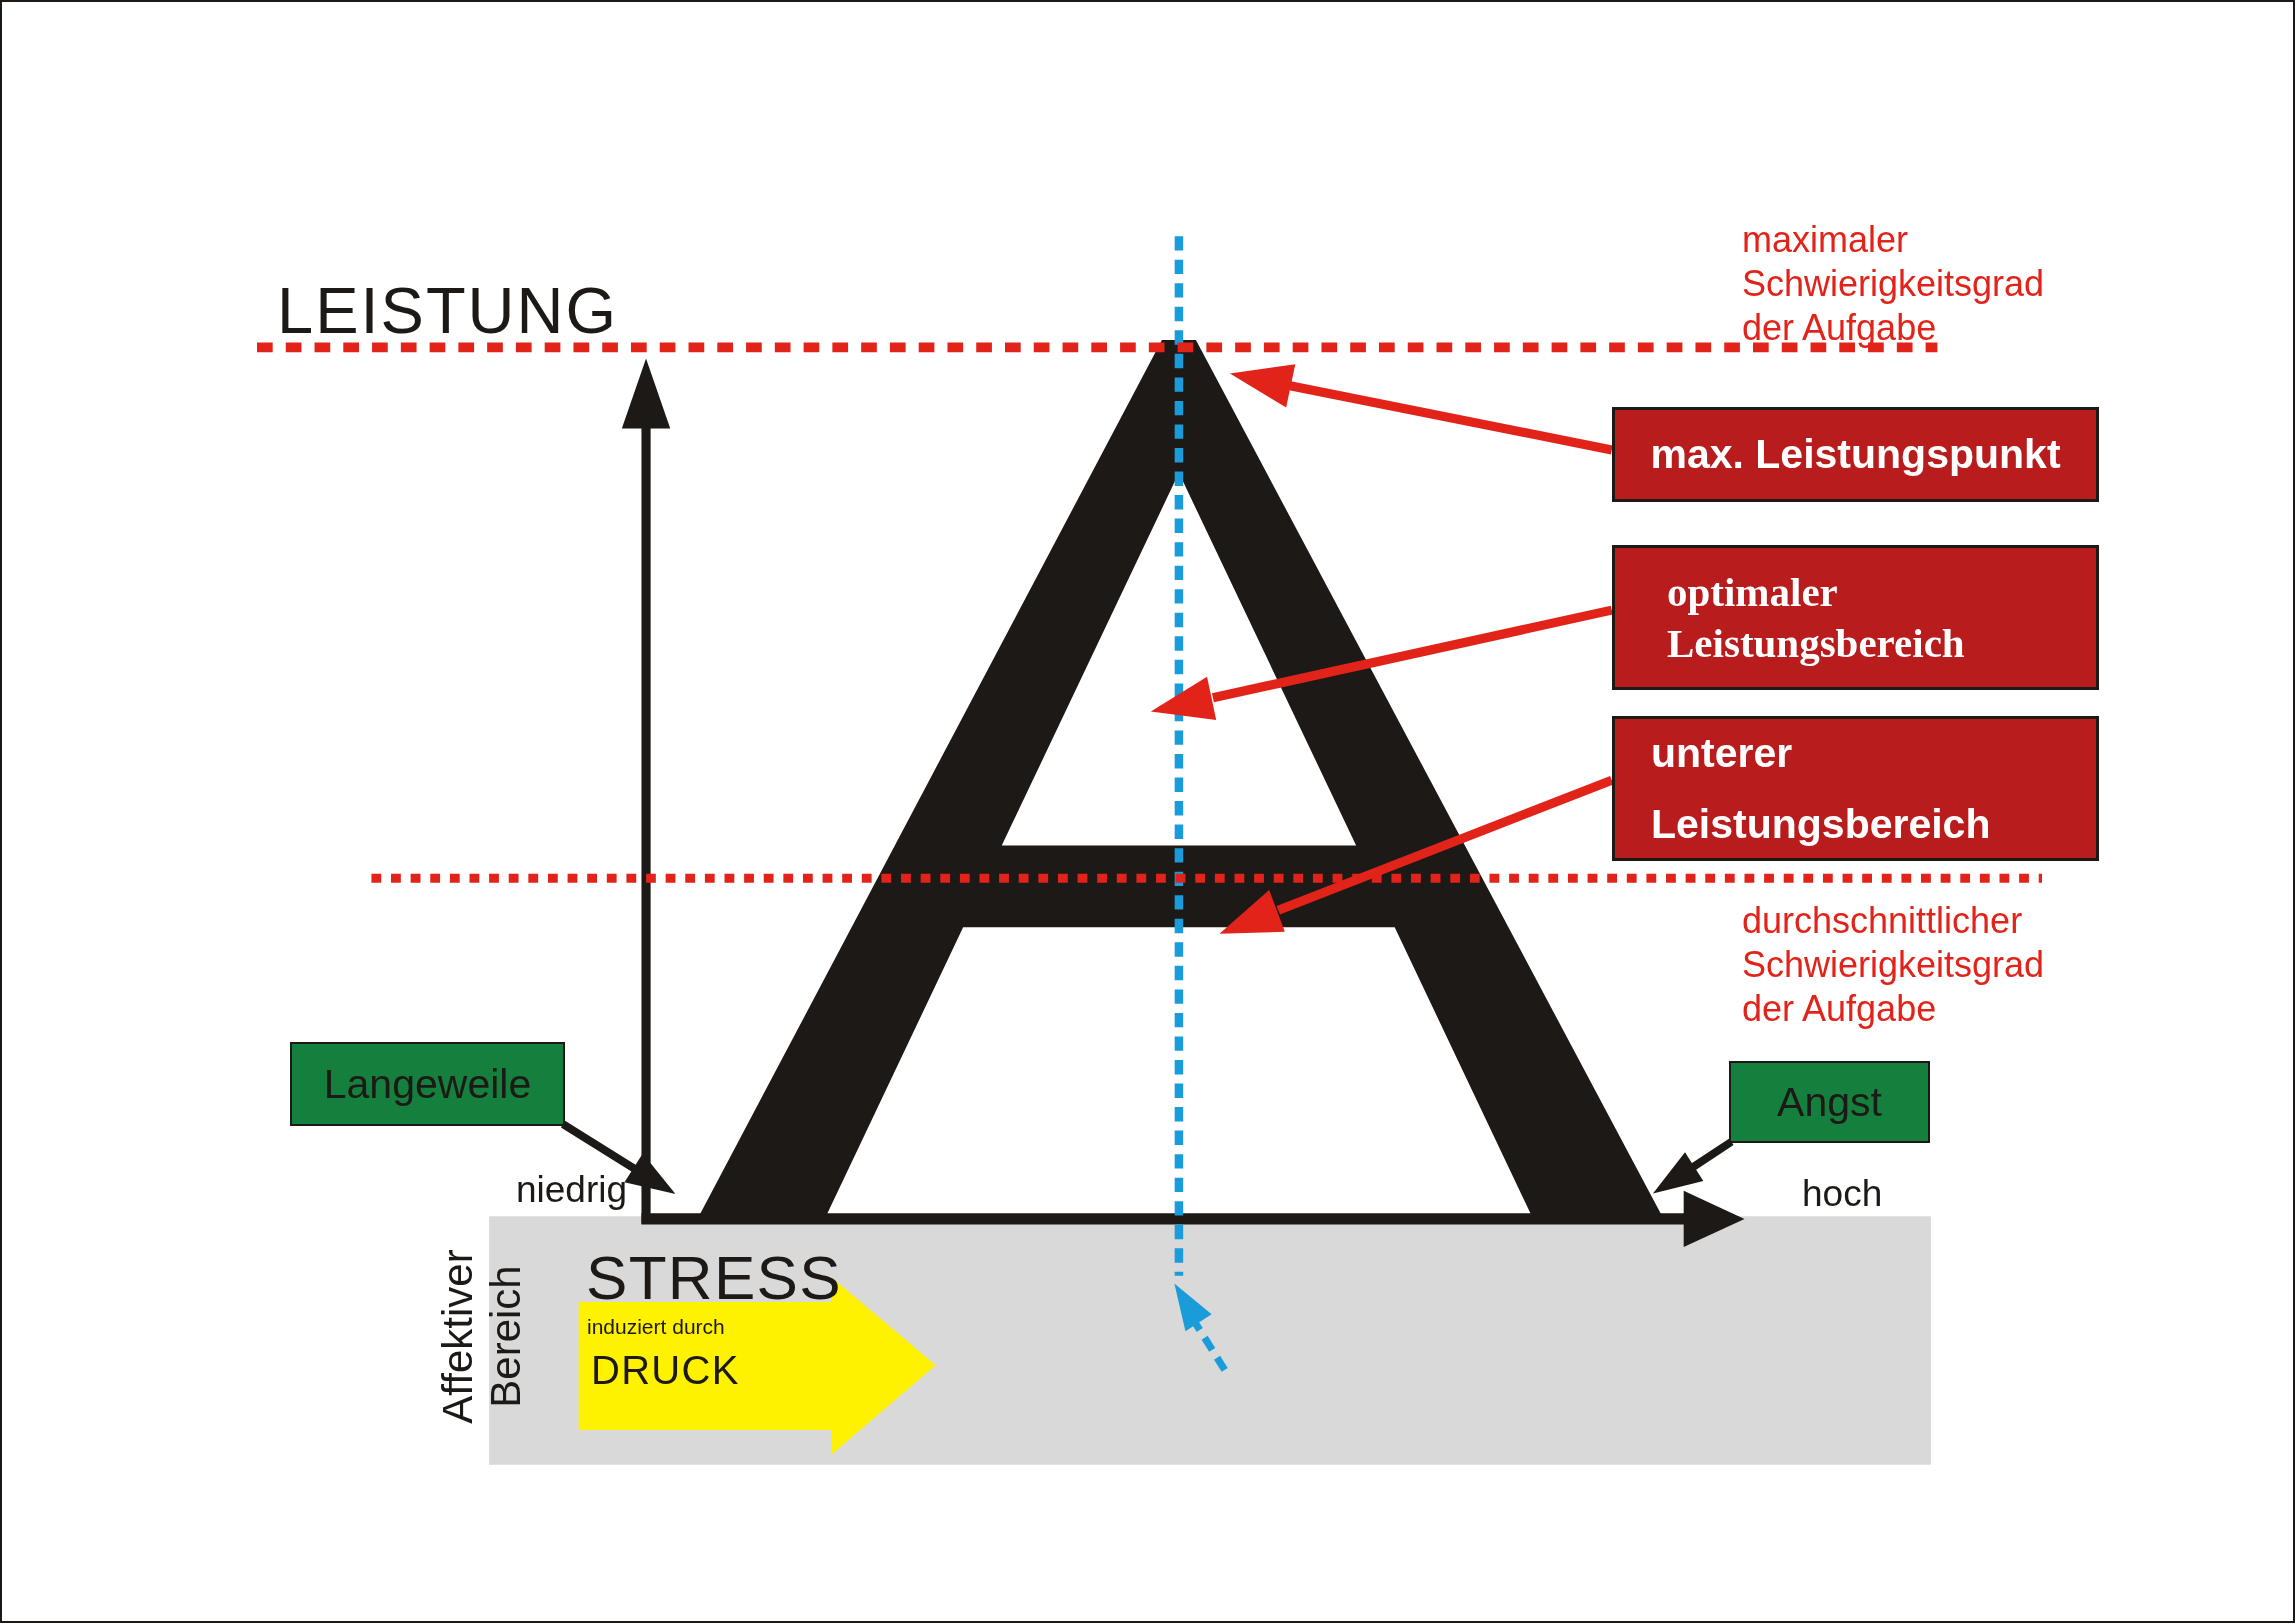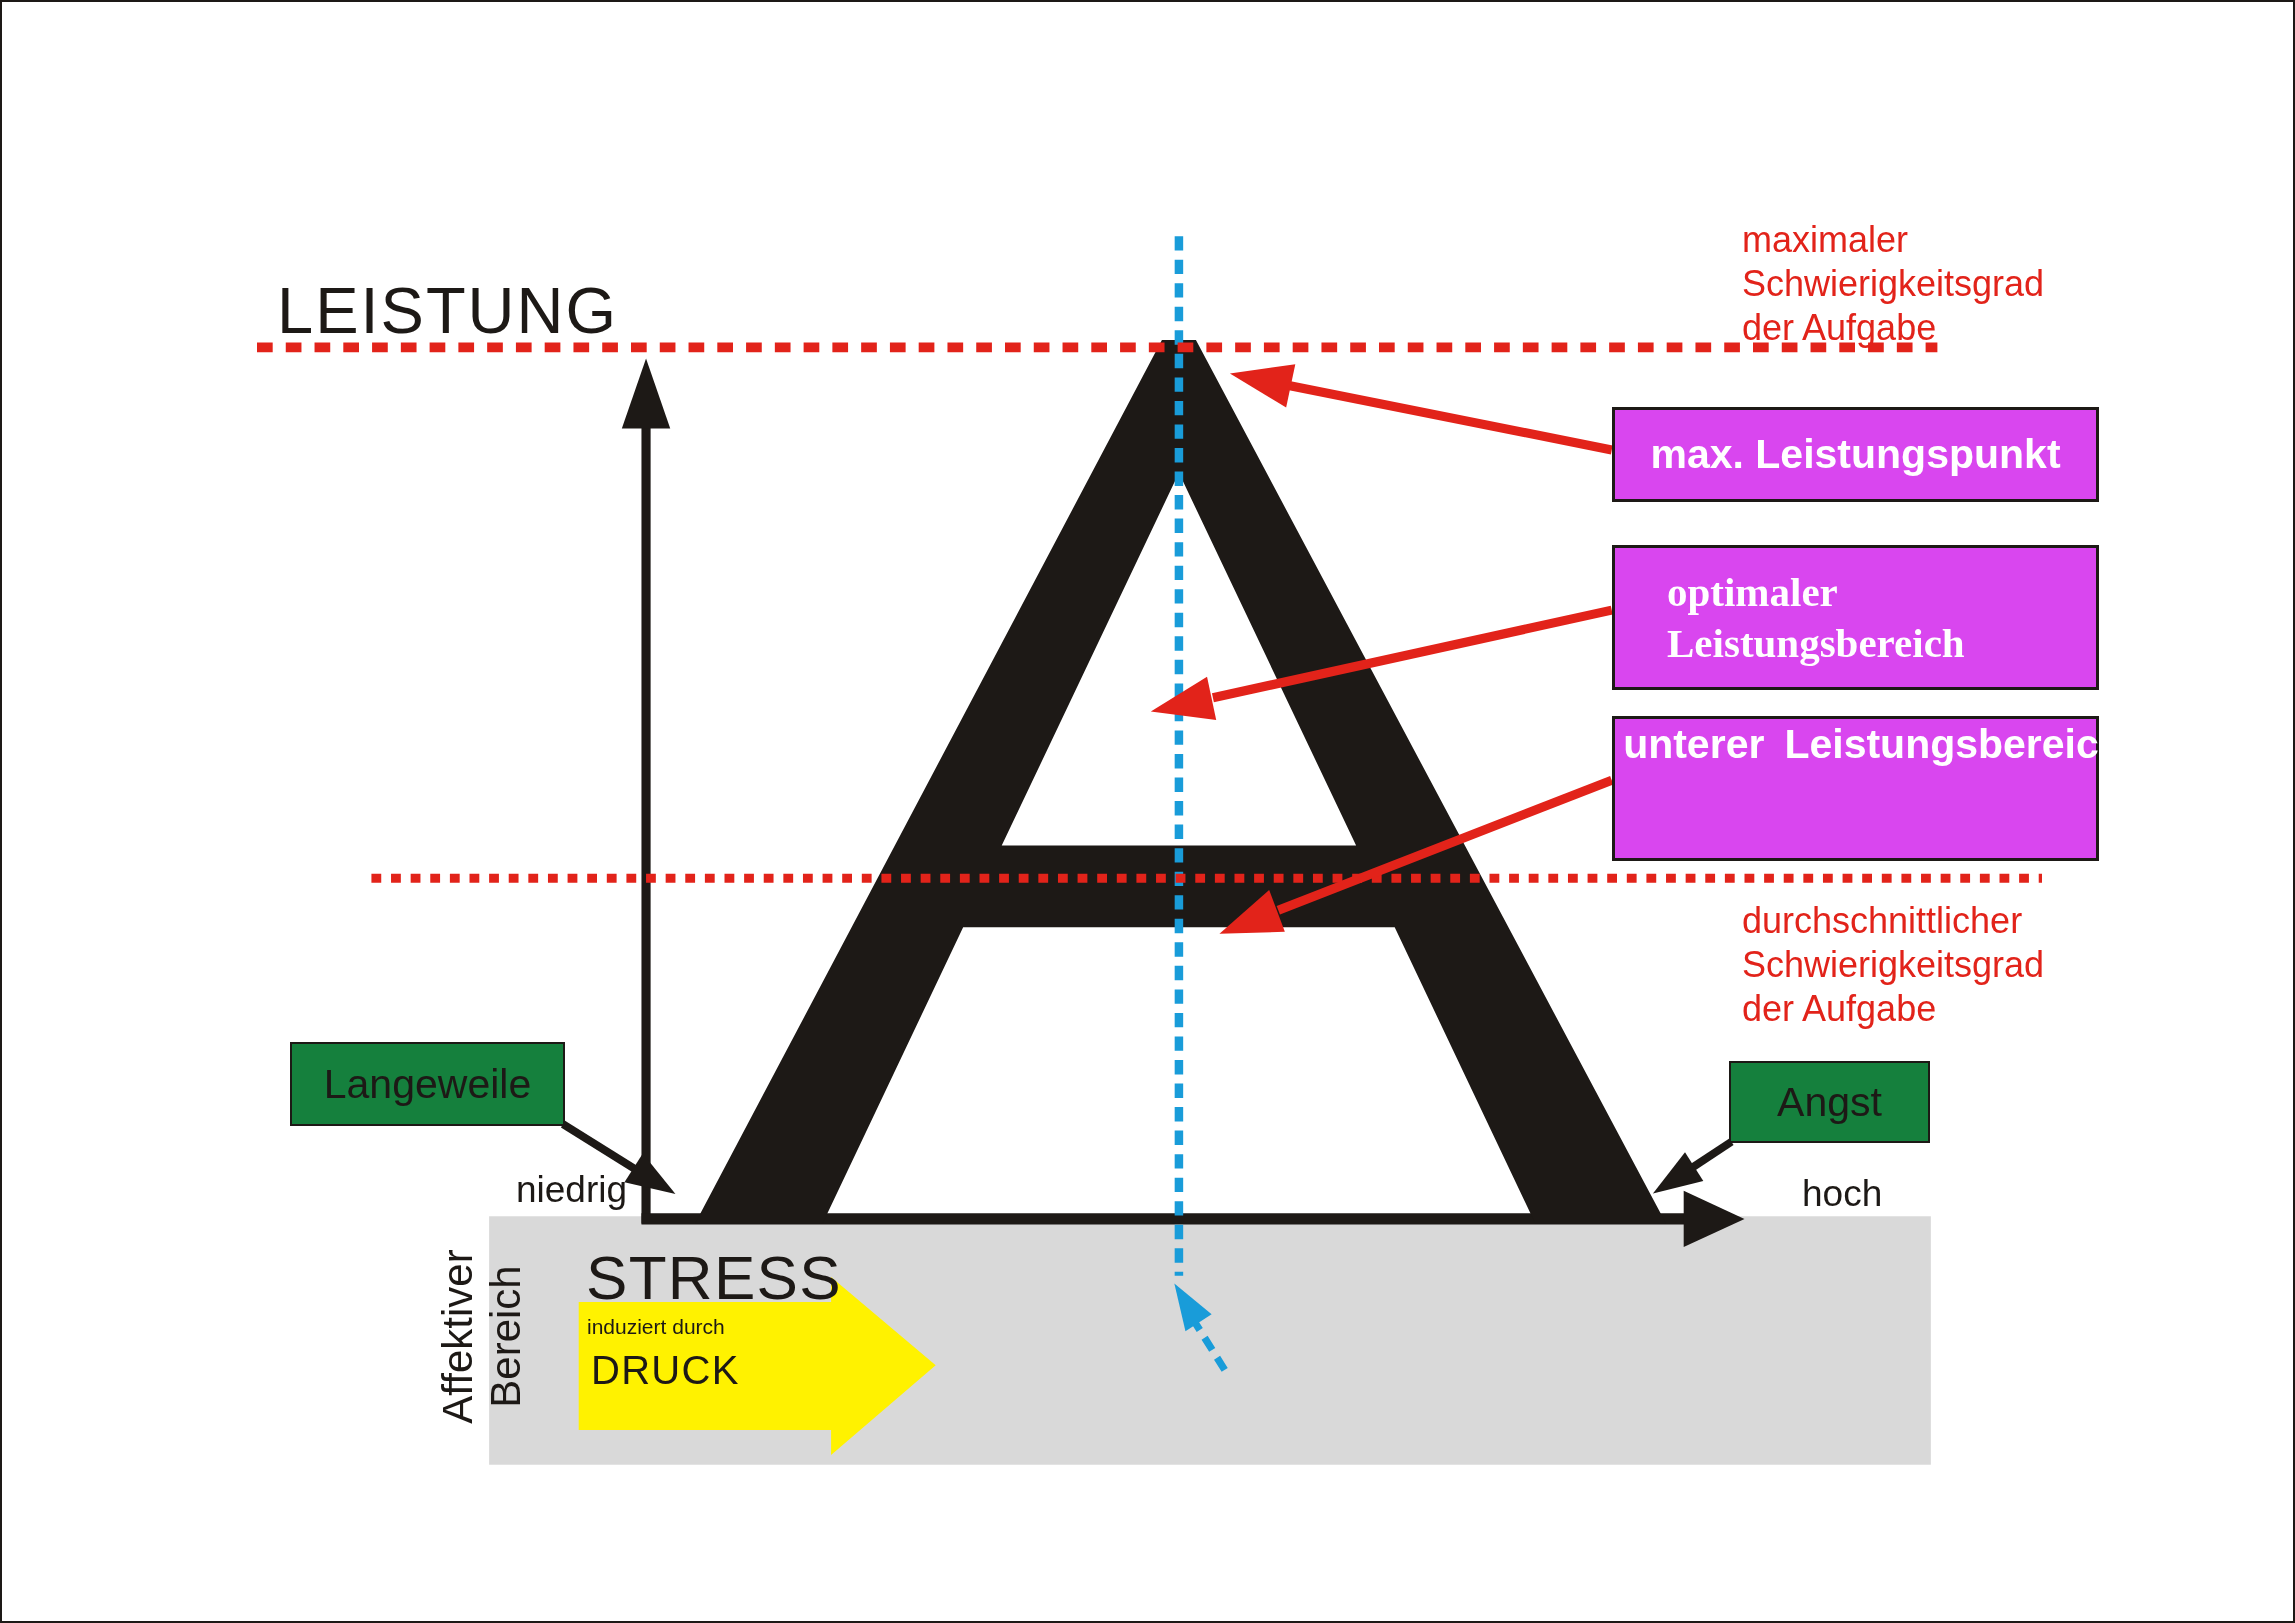--- a/index.html
+++ b/index.html
@@ -8,26 +8,26 @@
     border:2.6px solid #1d1916;box-sizing:border-box;overflow:hidden;
     font-family:"Liberation Sans", sans-serif;color:#1d1916;
   }
   svg.layer{position:absolute;left:0;top:0;width:2295px;height:1623px;}
   .abs{position:absolute;}
   .t-leistung{left:275px;top:271px;font-size:65px;letter-spacing:2px;}
   .rednote{color:#e2231a;font-size:36px;line-height:44px;}
   .rednote-top{left:1740px;top:216px;}
   .rednote-mid{left:1740px;top:897px;}
   .redbox{
-    left:1610px;width:487px;background:#d946ef;border:3.3px solid #1d1916;
+    left:1610px;width:487px;background:#b91c1c;border:3.3px solid #1d1916;
     box-sizing:border-box;color:#ffffff;font-weight:bold;font-size:41px;
   }
   .redbox1{top:405px;height:95px;display:flex;align-items:center;justify-content:center;}
   .redbox2{top:543px;height:145px;display:flex;flex-direction:column;justify-content:center;padding-left:52px;line-height:51px;font-family:Liberation Serif, serif;}
-  .redbox3{top:714px;height:145px;display:flex;flex-direction:row;justify-content:center;padding-left:36px;line-height:51px;gap:20px;}
+  .redbox3{top:714px;height:145px;display:flex;flex-direction:column;justify-content:center;padding-left:36px;line-height:51px;gap:20px;}
   .graybox{
     background:#15803d;border:2.6px solid #1d1916;box-sizing:border-box;
     display:flex;align-items:center;justify-content:center;font-size:41px;
   }
   .box-langeweile{left:288px;top:1040px;width:275px;height:84px;}
   .box-angst{left:1727px;top:1059px;width:201px;height:82px;}
   .t-niedrig{left:458px;top:1167px;width:167px;text-align:right;font-size:37px;}
   .t-hoch{left:1800px;top:1171px;font-size:37px;}
   .t-stress{left:584px;top:1240px;font-size:62px;letter-spacing:1.3px;}
   .t-induziert{left:585px;top:1313px;width:242px;text-align:left;font-size:21px;}

